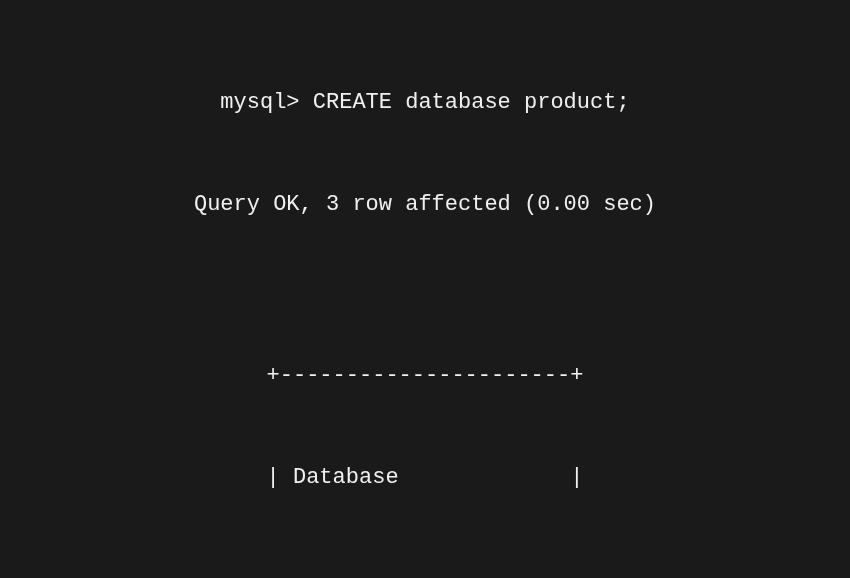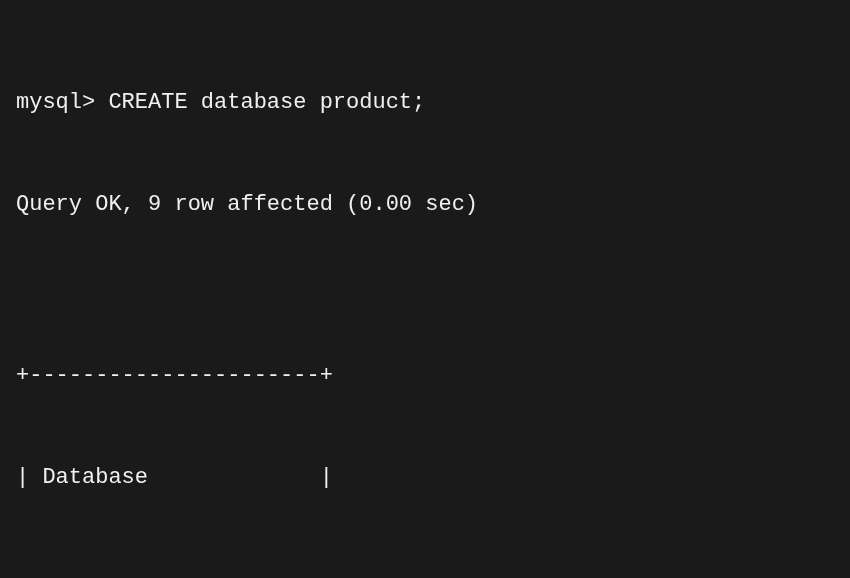--- a/index.html
+++ b/index.html
@@ -1,18 +1,19 @@
 <!DOCTYPE html>
 <html><head>
   <meta charset="utf-8">
   <style>
     * {
       margin: 0;
       padding: 0;
       box-sizing: border-box;
+      text-align: center;
     }
 
     body {
       background-color: #1a1a1a;
       width: 850px;
       height: 578px;
       display: flex;
       align-items: flex-start;
       justify-content: flex-start;
       overflow: hidden;
@@ -32,21 +33,21 @@
 
     .line {
       display: block;
     }
   </style>
 </head>
 <body>
 
 <div class="terminal">
   <span class="line">mysql&gt; CREATE database product;</span>
-  <span class="line">Query OK, 9 row affected (0.00 sec)</span>
+  <span class="line">Query OK, 3 row affected (0.00 sec)</span>
   <span class="line"></span>
   <span class="line">+----------------------+</span>
   <span class="line">| Database             |</span>
   
   
   
   
   
   
   

